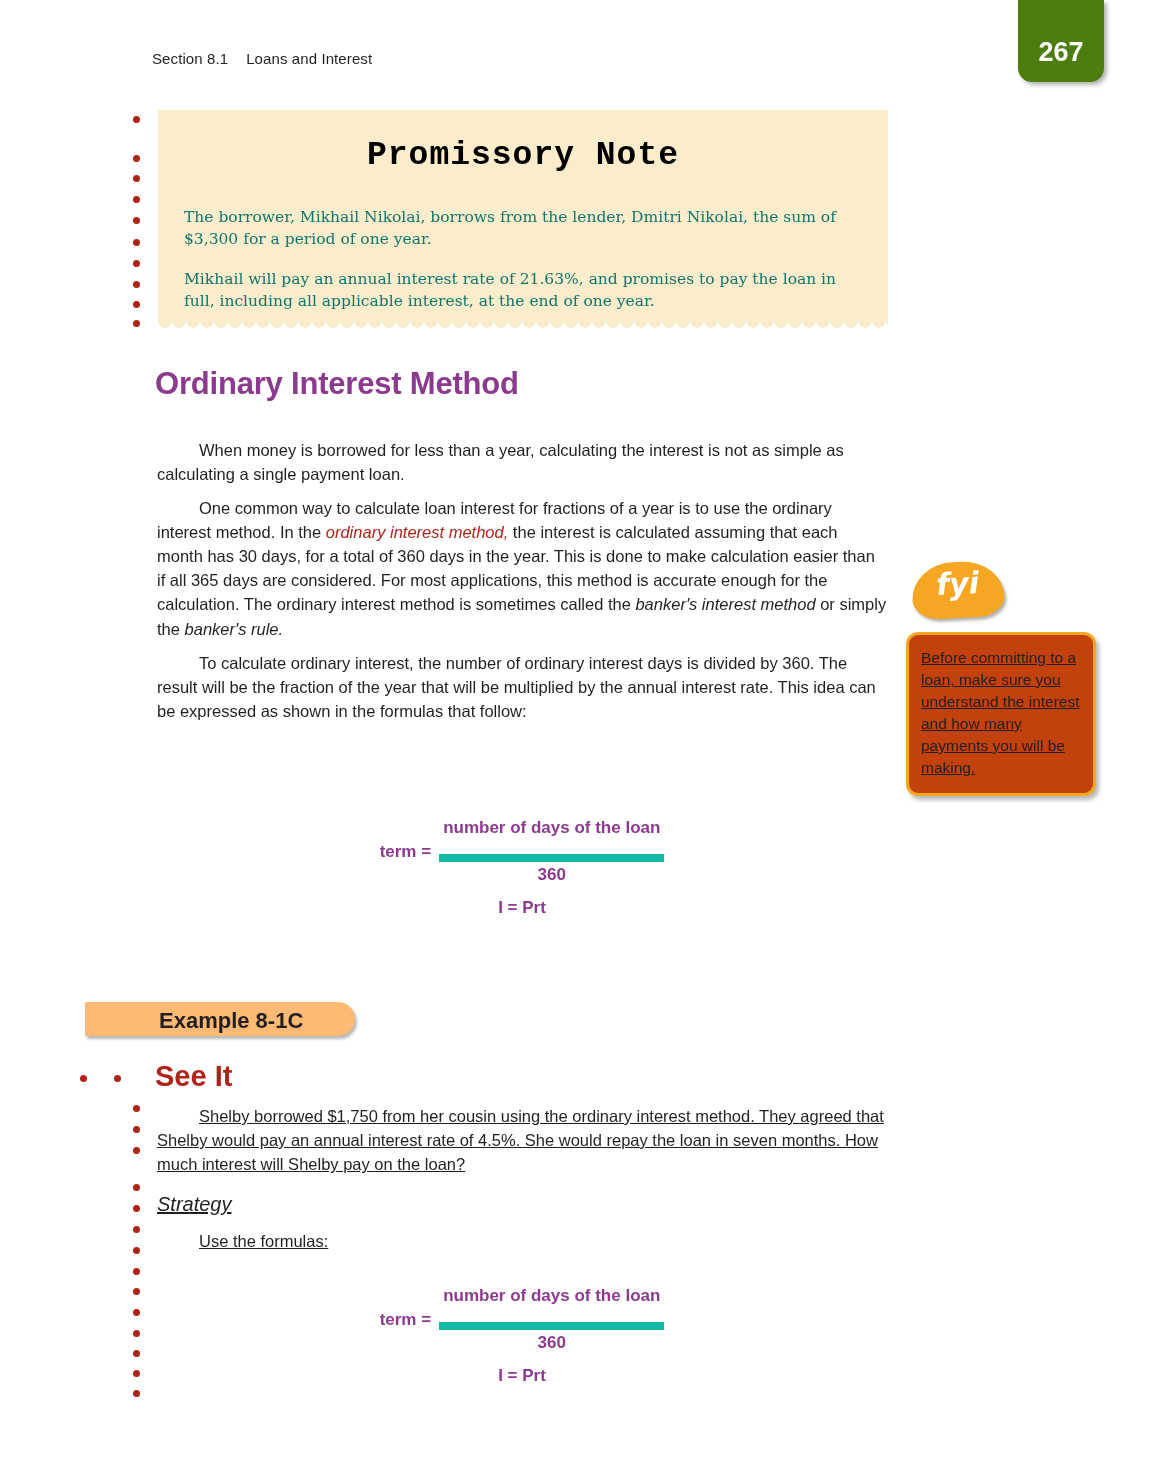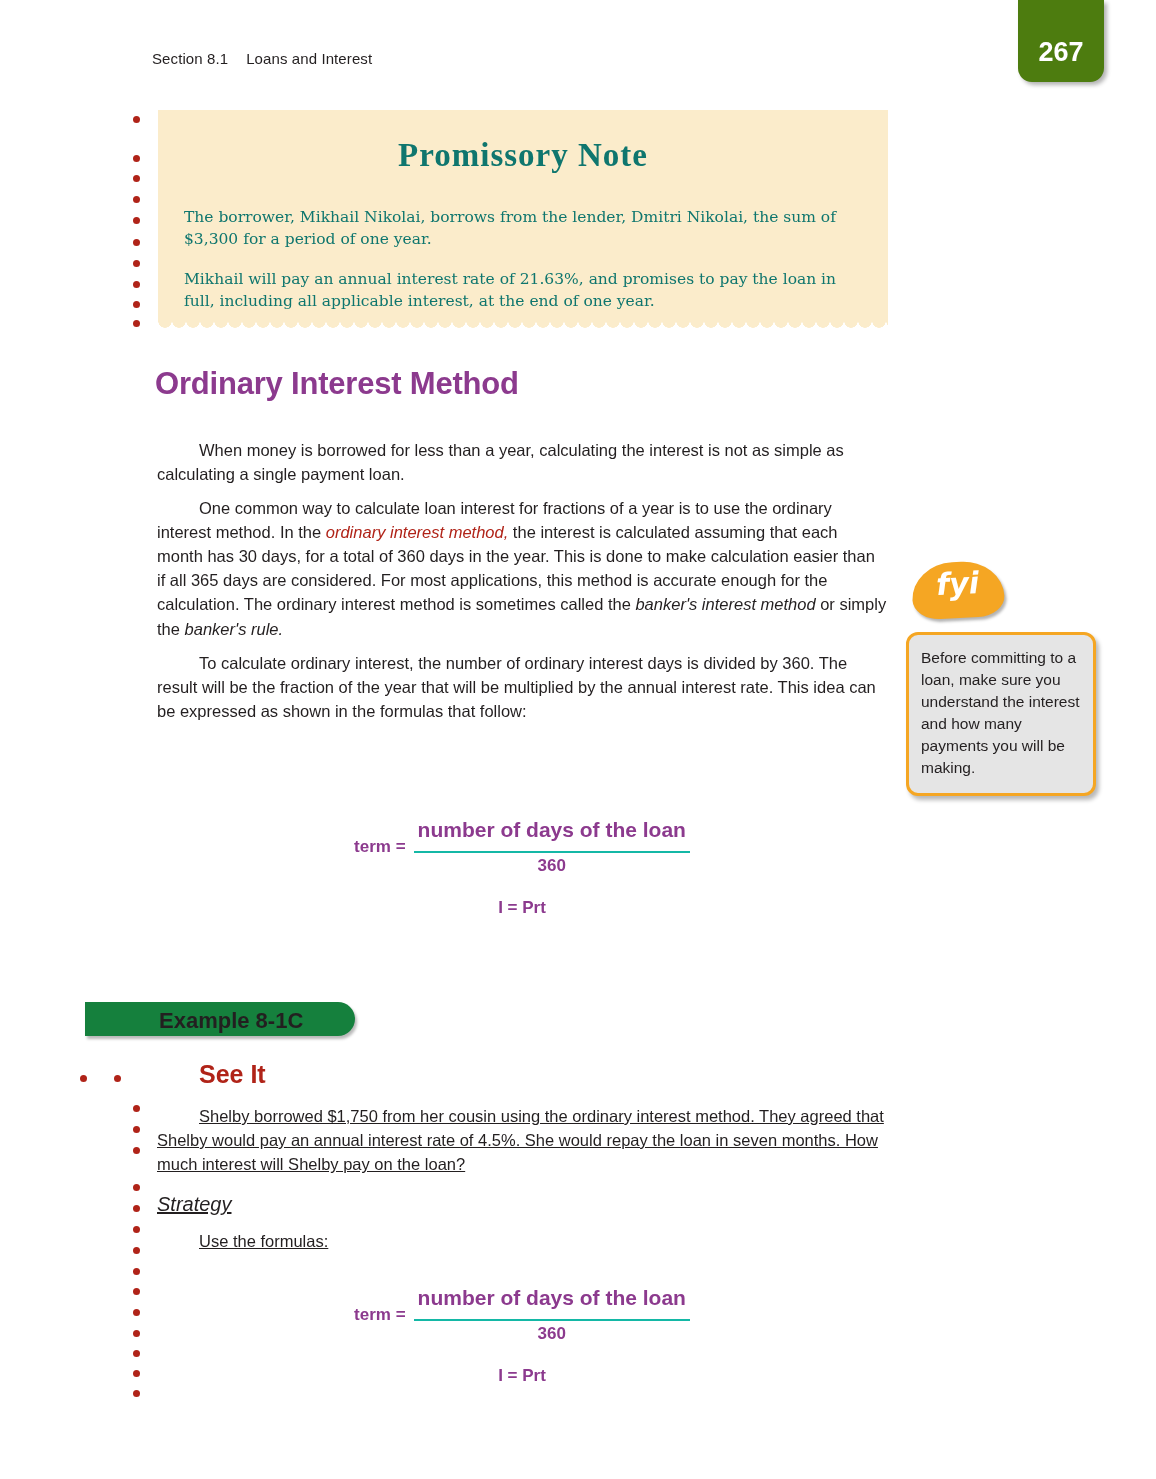--- a/index.html
+++ b/index.html
@@ -69,25 +69,25 @@
     content: "";
     position: absolute;
     left: 0; bottom: -9px;
     width: 100%; height: 10px;
     background:
       radial-gradient(circle at 7px 0px, #fbeccb 6.5px, rgba(255,255,255,0) 7px) repeat-x;
     background-size: 14px 10px;
   }
   .note-title {
     text-align: center;
-    font-family: Liberation Serif, serif;
+    font-family: Liberation Mono, monospace;
     font-size: 33px;
     font-weight: bold;
     letter-spacing: 1px;
-    color: #0f766e;
+    color: #000000;
     padding-top: 27px;
     font-stretch: condensed;
   }
   .note-para {
     font-family: "DejaVu Serif", serif;
     font-size: 15.5px;
     line-height: 1.42;
     color: #0f766e;
     margin: 0 46px 0 26px;
   }
@@ -135,24 +135,24 @@
     color: #8c3a8e;
     font-weight: bold;
     font-size: 17px;
   }
   .frac {
     display: inline-block;
     text-align: center;
     margin-left: 8px;
   }
   .frac .numer {
-    padding: 0 4px 9px 4px;
-    border-bottom: 2px solid #14b8a6;
+    padding: 0 4px 16px 4px;
+    border-bottom: 8px solid #14b8a6;
     display: block;
-    font-size: 21px;
+    font-size: 17px;
   }
   .frac .denom { display: block; padding-top: 3px; font-size: 17px; }
   .formula-iprt {
     color: #8c3a8e;
     font-weight: bold;
     font-size: 17px;
     text-align: center;
     width: 730px;
   }
 
@@ -174,59 +174,59 @@
     color: #ffffff;
     font-size: 30px;
     font-weight: bold;
     font-style: italic;
     font-family: "DejaVu Sans", sans-serif;
   }
   .fyi-body {
     position: absolute;
     top: 70px; left: 0;
     width: 190px;
-    background: #e5e5e5;
+    background: #c2410c;
     border: 3px solid #f5a623;
     border-radius: 12px;
     box-shadow: 3px 4px 4px rgba(0,0,0,0.28);
     padding: 12px 12px 14px 12px;
     box-sizing: border-box;
     font-size: 15.5px;
     line-height: 1.42;
     color: #231f20;
     font-family: "Liberation Sans", sans-serif;
+    text-decoration: underline;
   }
 
   
   .example-banner {
     position: absolute;
     top: 1002px;
     left: 85px;
     width: 270px;
     height: 34px;
-    background: #15803d;
+    background: #fdba74;
     border-radius: 0 17px 17px 0;
     box-shadow: 2px 3px 3px rgba(0,0,0,0.28);
   }
   .example-banner .label {
     position: absolute;
     top: 6px; left: 74px;
     color: #231f20;
     font-size: 22px;
     font-weight: bold;
   }
 
   .see-it {
     position: absolute;
     top: 1060px;
     left: 155px;
-    font-size: 25px;
+    font-size: 29px;
     font-weight: bold;
     color: #b02318;
-    margin-left: 44px;
   }
 
   .example-body {
     position: absolute;
     top: 1104px;
     left: 157px;
     width: 730px;
     font-size: 16.5px;
     line-height: 1.46;
     color: #231f20;

